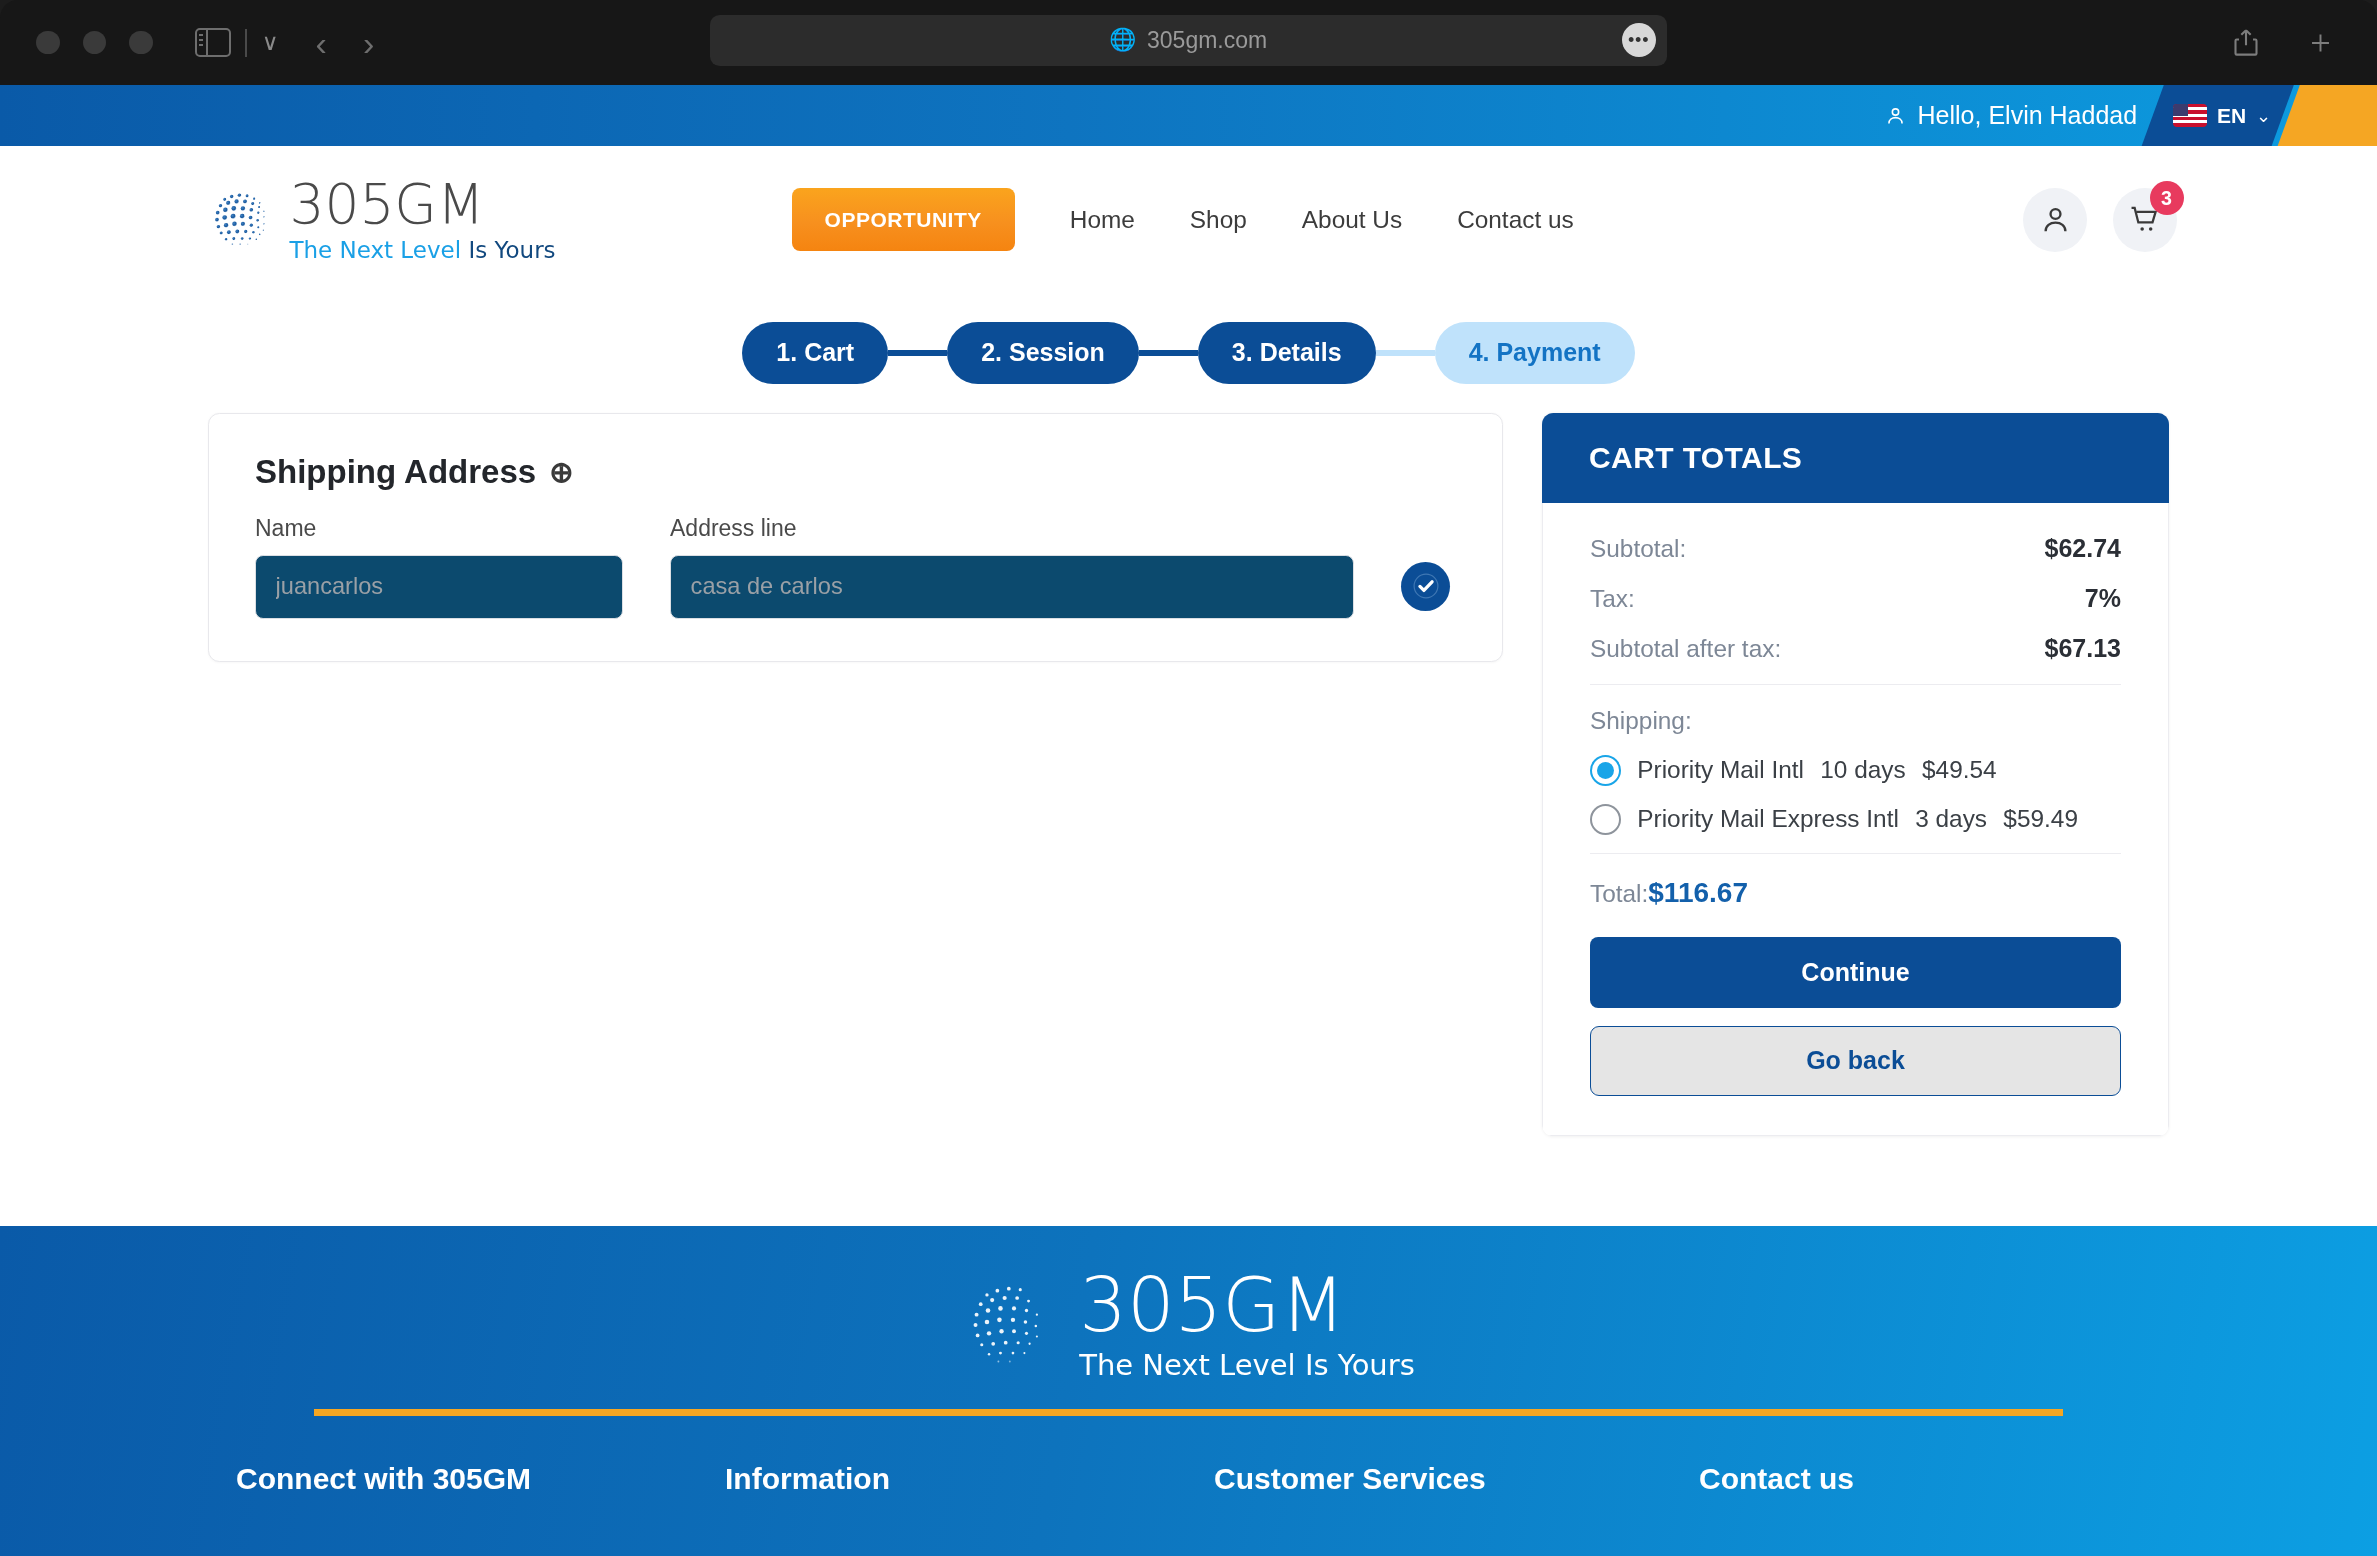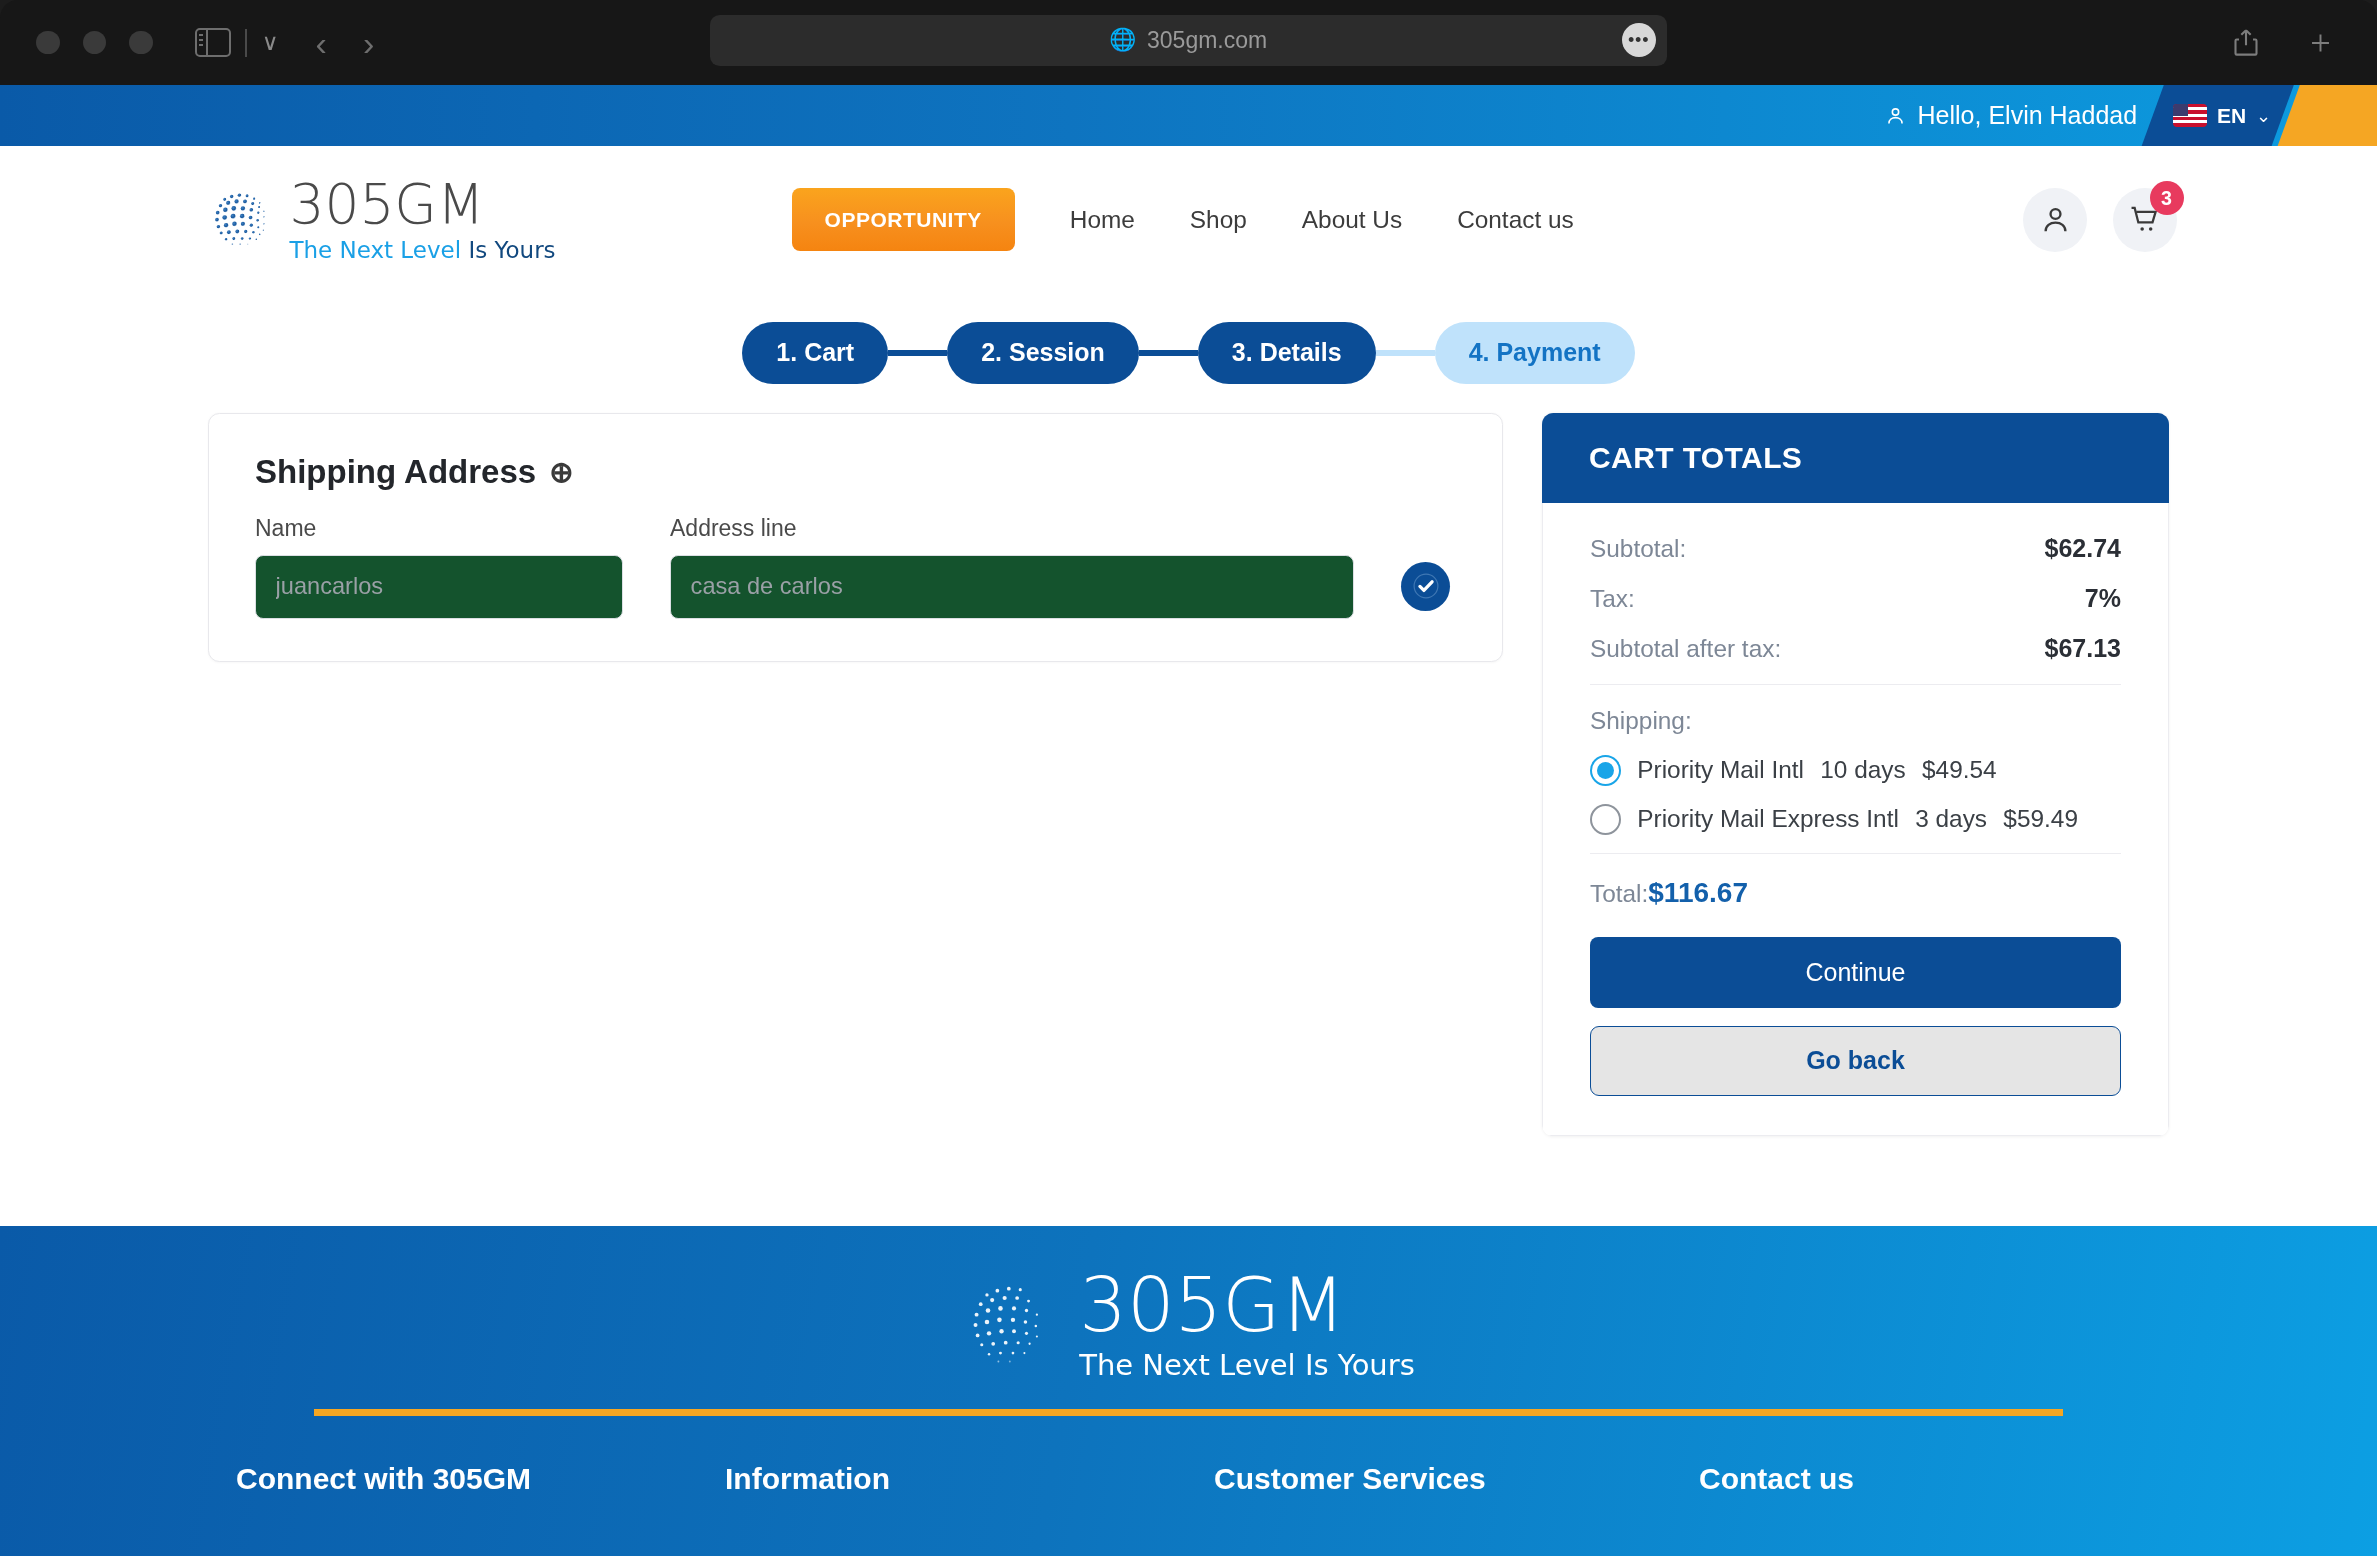--- a/index.html
+++ b/index.html
@@ -125,21 +125,21 @@
   .form-card {
     flex: 1; background:#fff; border:0.8px solid #e8e8ec; border-radius: 11.4px;
     padding: 39px 46px 42px 46px; box-shadow: 0 0.8px 2.4px rgba(0,0,0,.03);
   }
   .form-title { font-size: 33px; font-weight: 700; color:#23262b; display:flex; align-items:center; gap:13px; }
   .plus-icon { font-size: 29px; color:#3a3a3a; cursor:pointer; }
   .form-row { display:flex; align-items:flex-end; gap: 47px; margin-top: 24.4px; }
   .field-label { font-size: 23px; color:#4a4a4a; margin-bottom: 13px; }
   .text-input {
     border:0.8px solid #dcdfe4; border-radius: 8.1px; height: 64px;
-    font-size: 23.6px; color:#9aa0a6; padding: 0 19.6px; background:#14532d;
+    font-size: 23.6px; color:#9aa0a6; padding: 0 19.6px; background:#0c4a6e;
     font-family:"Liberation Sans", sans-serif;
   }
   .text-input::placeholder { color:#9aa0a6; }
   .field-name { width: 368px; }
   .field-addr { width: 684px; }
   .confirm-btn {
     width: 49px; height: 49px; border-radius:50%; background:#0b4d96;
     display:flex; align-items:center; justify-content:center; margin-bottom: 8.1px; cursor:pointer;
     border: none;
   }
@@ -155,21 +155,21 @@
   .ship-label { font-size: 24.4px; color:#7d8796; margin-bottom: 19.6px; }
   .ship-opt { display:flex; align-items:center; gap: 16.3px; margin-bottom: 18px; cursor:pointer; }
   .radio { width: 31px; height: 31px; border-radius:50%; border: 2.4px solid #8e949c; flex:none; position:relative; }
   .radio.on { border-color:#19a5e8; }
   .radio.on::after { content:""; position:absolute; inset: 4.9px; border-radius:50%; background:#19a5e8; }
   .ship-txt { font-size: 24.4px; color:#3b4046; white-space: nowrap; }
   .total-row { display:flex; align-items:baseline; margin: 4.9px 0 28px 0; }
   .total-val { font-size: 28px; font-weight:700; color:#1360ab; }
   .btn-primary {
     width:100%; background:#0b4d96; color:#fff; border:none; border-radius: 8.1px;
-    font-size: 25px; font-weight:400; padding: 21px 0; cursor:pointer; margin-bottom: 18px;
+    font-size: 25px; font-weight:700; padding: 21px 0; cursor:pointer; margin-bottom: 18px;
     font-family:"Liberation Sans", sans-serif;
   }
   .btn-outline {
     width:100%; background:#e5e5e5; color:#0b4d96; border:1.6px solid #0b4d96; border-radius: 9px;
     font-size: 25px; font-weight:700; padding: 19.6px 0; cursor:pointer;
     font-family:"Liberation Sans", sans-serif;
     text-align:center;
   }
 
   

